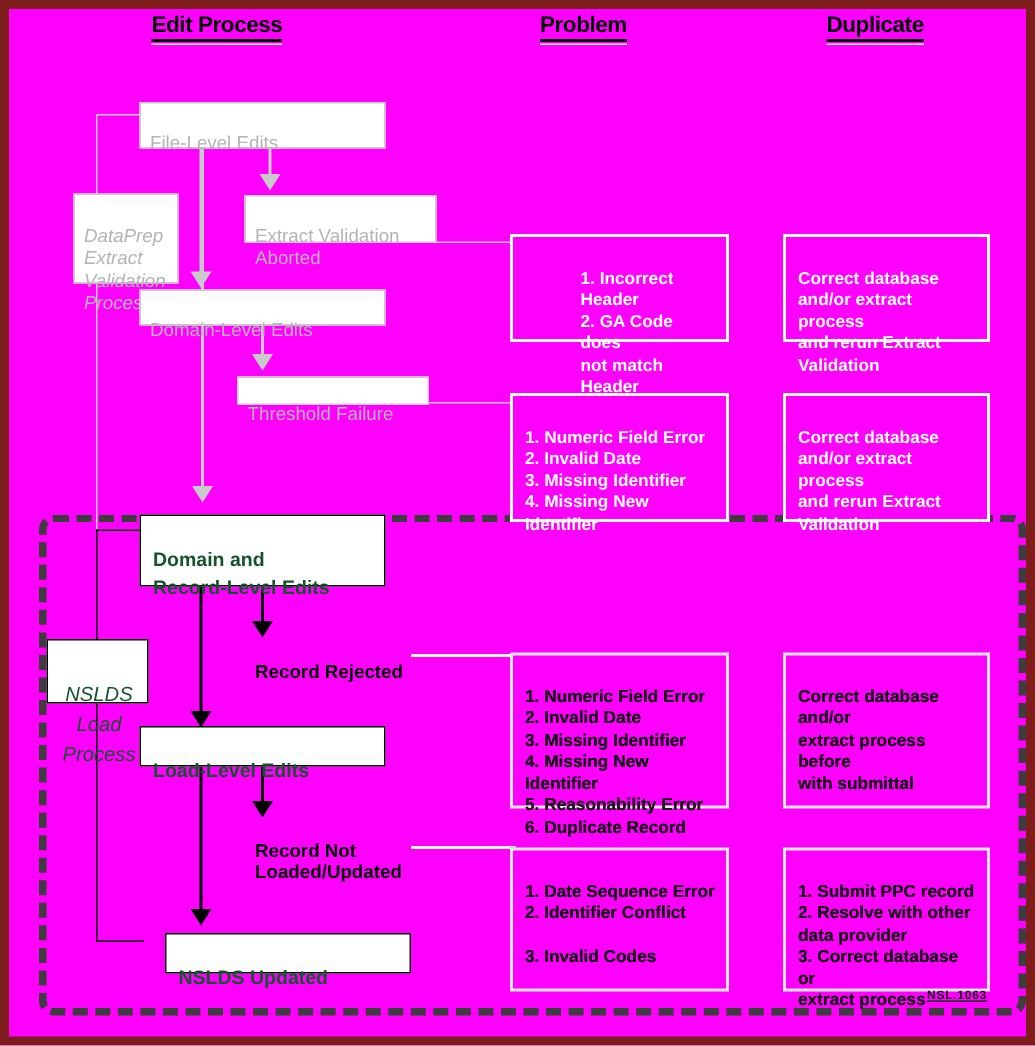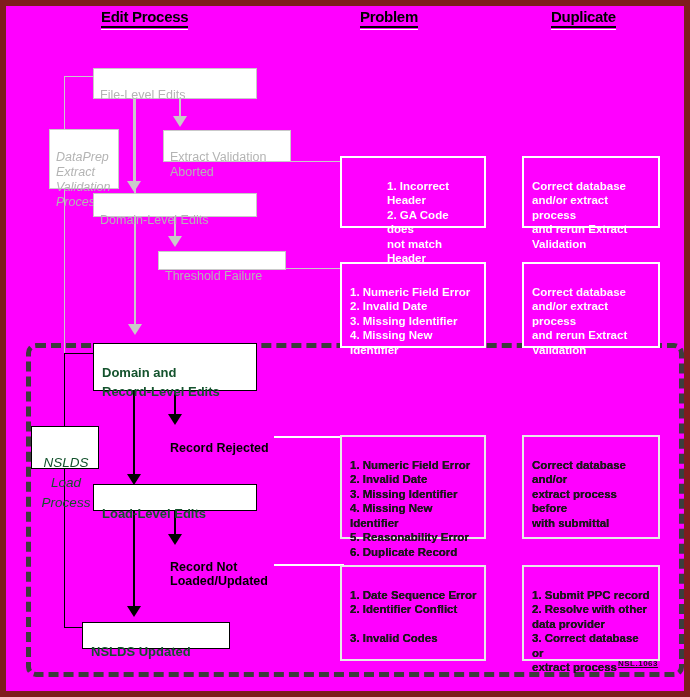--- a/index.html
+++ b/index.html
@@ -225,21 +225,21 @@
   <div class="box black-box italic" style="left:25px; top:420px; width:68px; height:43px; padding-top:6px;text-align:center;">
     <span>NSLDS
 Load
 Process</span>
   </div>
 
   <div class="box black-box" style="left:87px; top:478px; width:164px; height:27px;">
     <span>Load-Level Edits</span>
   </div>
 
-  <div class="box black-box" style="left:76px; top:616px; width:148px; height:27px;">
+  <div class="box black-box" style="left:104px; top:616px; width:164px; height:27px;">
     <span>NSLDS Updated</span>
   </div>
 
   <div class="flow-label" style="left:164px; top:421px;">
     <span>Record Rejected</span>
   </div>
   <div class="flow-label" style="left:164px; top:540px;">
     <span>Record Not
 Loaded/Updated</span>
   </div>

